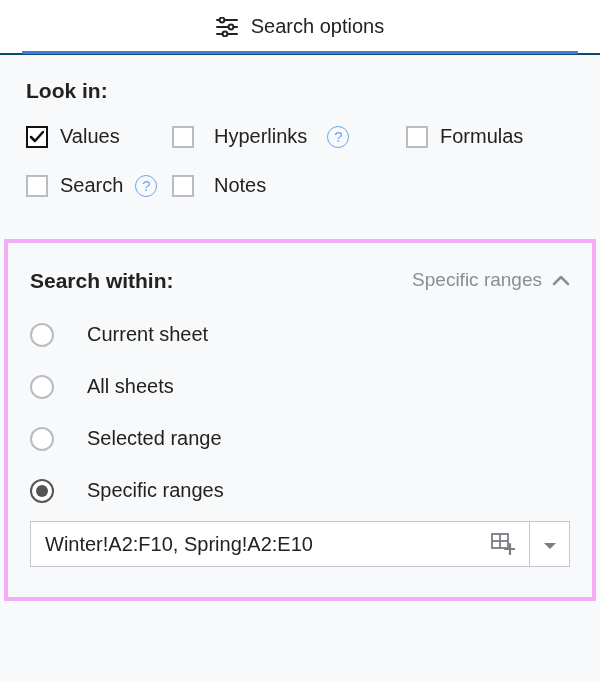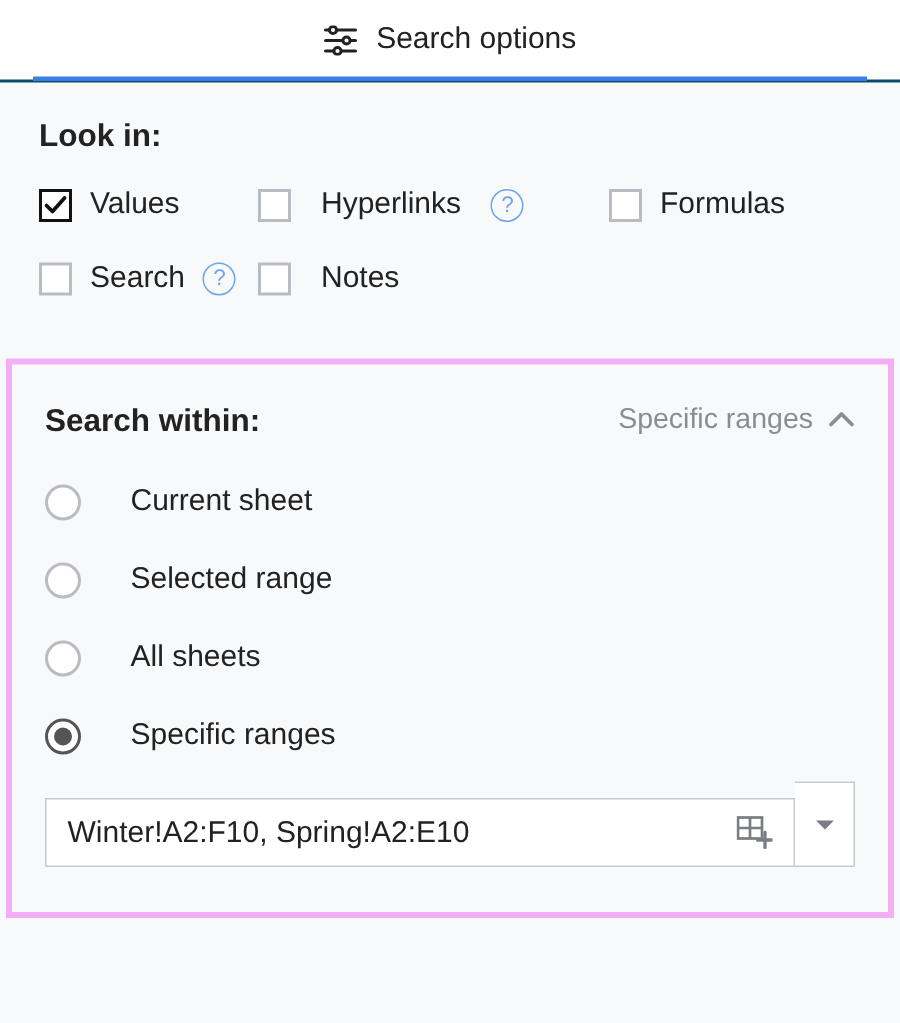--- a/index.html
+++ b/index.html
@@ -131,21 +131,20 @@
   .range-input {
     flex: 1;
     height: 46px;
     border: 1px solid #c6c9cf;
     background: #fff;
     display: flex;
     align-items: center;
     padding: 0 14px;
     font-size: 20px;
     color: #222;
-    margin-top: 11px;
   }
   .range-input .txt { flex: 1; white-space: nowrap; overflow: hidden; }
   .range-icon {
     display: flex; align-items: center; justify-content: center;
     color: #7a7d82;
     padding-left: 10px;
   }
   .range-dd {
     width: 40px;
     border: 1px solid #c6c9cf;
@@ -221,25 +220,25 @@
       </span>
     </div>
   </div>
 
   <div class="radio-item">
     <span class="radio"></span>
     <span>Current sheet</span>
   </div>
   <div class="radio-item">
     <span class="radio"></span>
-    <span>Selected range</span>
+    <span>All sheets</span>
   </div>
   <div class="radio-item">
     <span class="radio"></span>
-    <span>All sheets</span>
+    <span>Selected range</span>
   </div>
   <div class="radio-item" style="margin-bottom:18px">
     <span class="radio selected">
         <span class="dot"></span>
       </span>
     <span>Specific ranges</span>
   </div>
 
   <div class="range-row">
     <div class="range-input">

